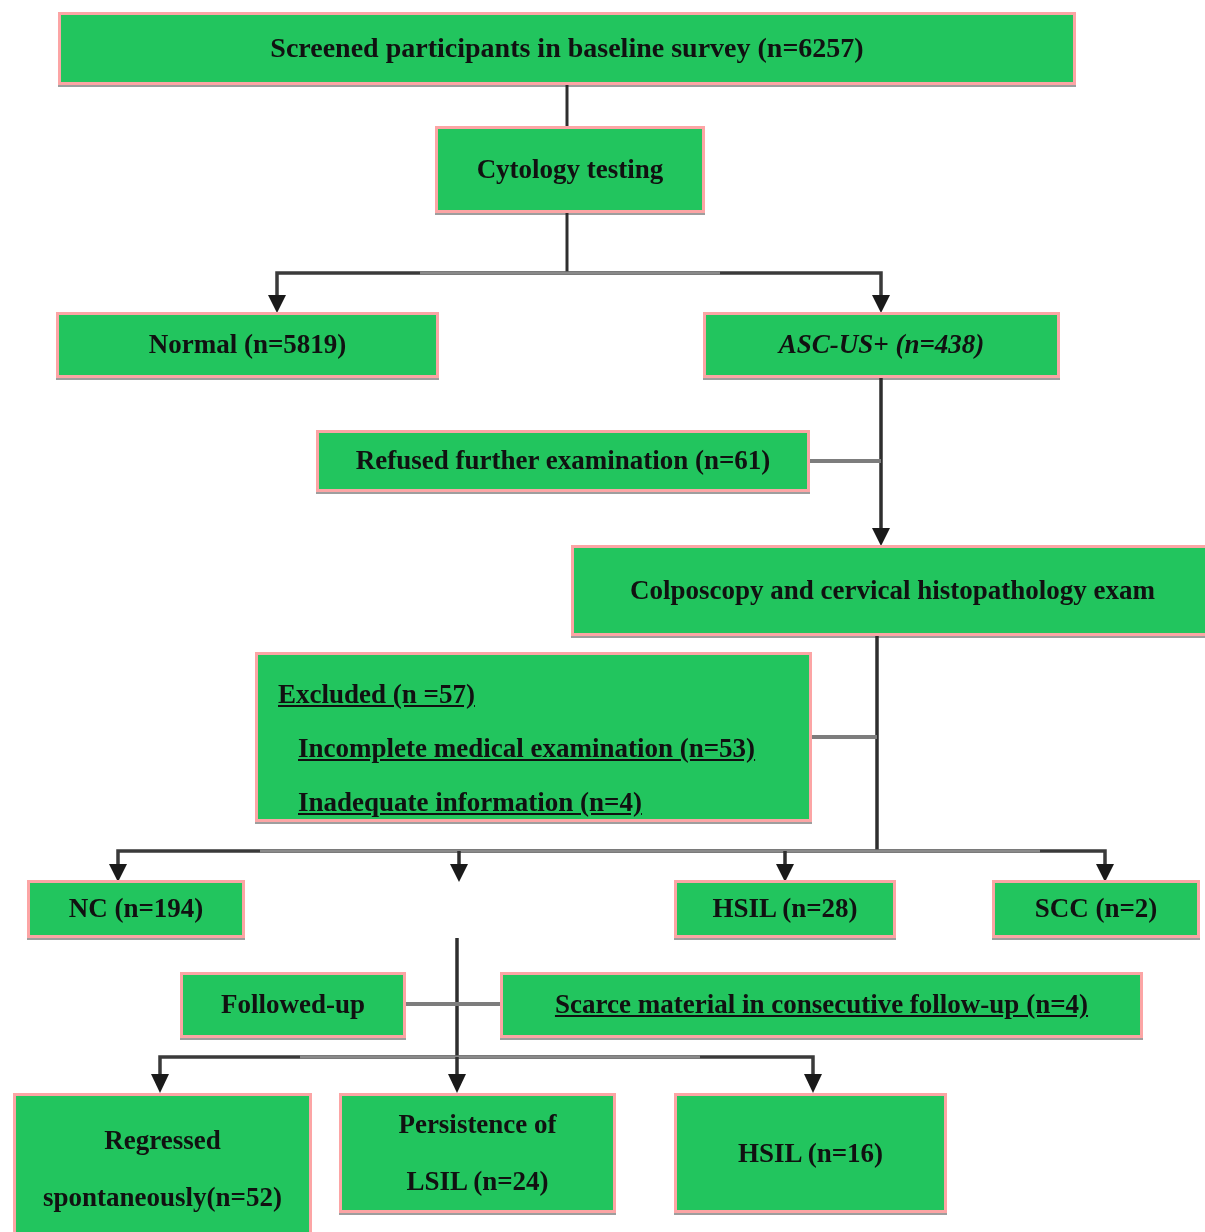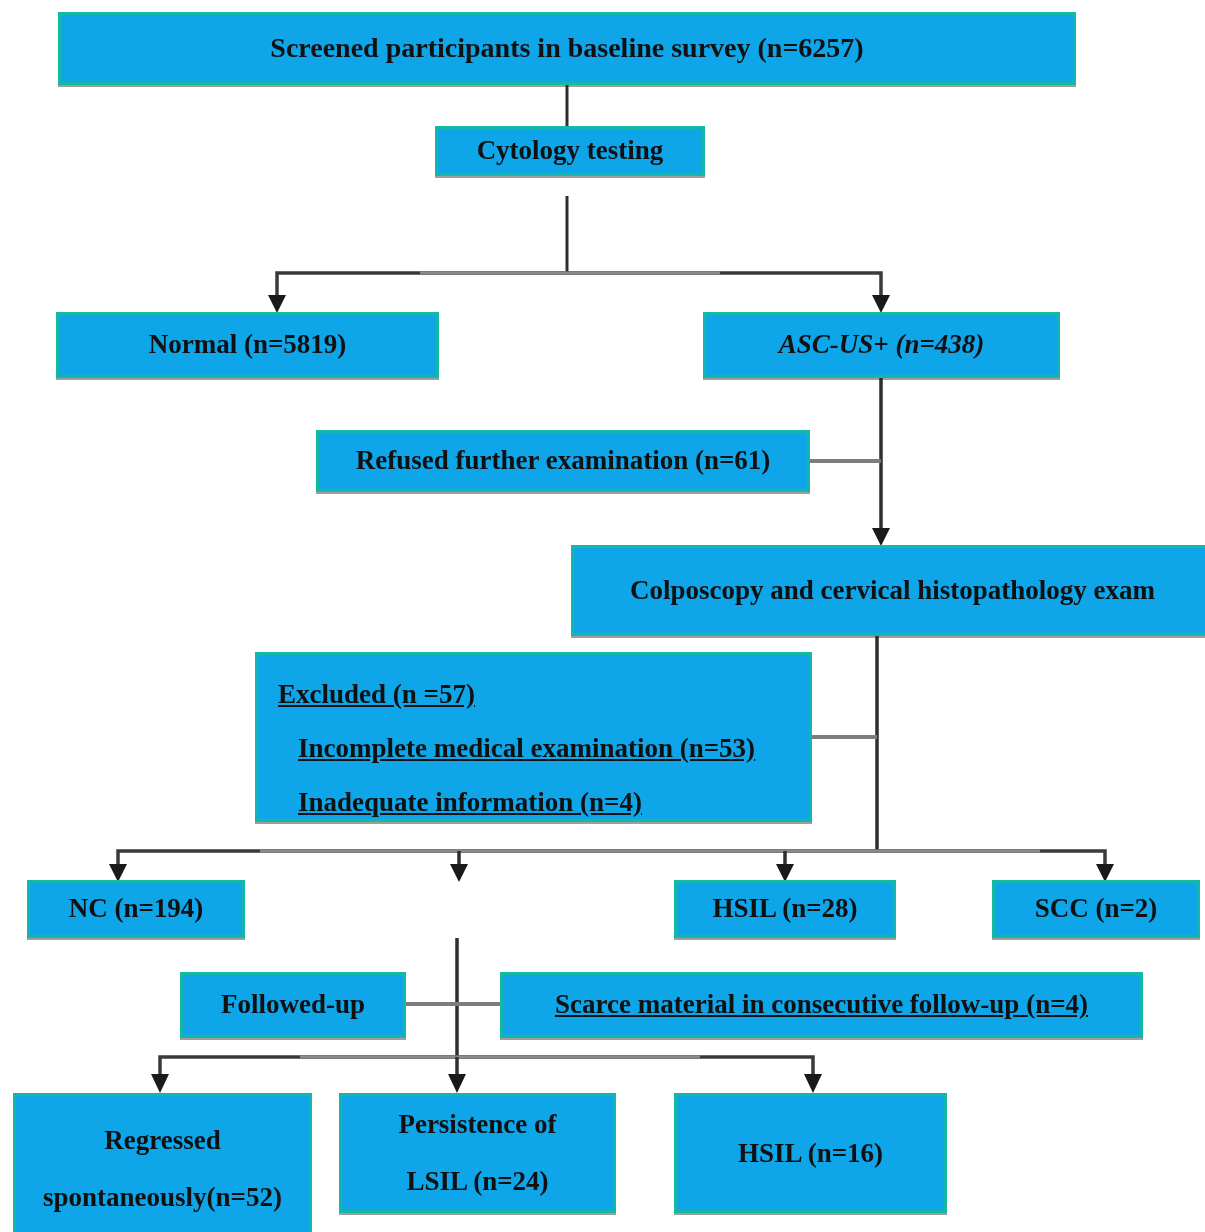--- a/index.html
+++ b/index.html
@@ -18,22 +18,22 @@
   .edges {
     position: absolute;
     left: 0;
     top: 0;
     width: 1205px;
     height: 1232px;
   }
   .node {
     position: absolute;
     box-sizing: border-box;
-    border: 3px solid #14b8a6;
-    background: #0ea5e9;
+    border: 3px solid #fca5a5;
+    background: #22c55e;
     color: #111111;
     font-weight: 700;
     font-size: 27px;
     display: flex;
     align-items: center;
     justify-content: center;
     text-align: center;
     line-height: 1.15;
     box-shadow: 0 2px 0 rgba(40,40,40,0.45);
   }
@@ -104,21 +104,21 @@
     <path d="M457 1057 V1078" stroke="#2e2e2e" stroke-width="3.5"></path>
     <path d="M151 1074 L169 1074 L160 1093 Z" fill="#1a1a1a"></path>
     <path d="M448 1074 L466 1074 L457 1093 Z" fill="#1a1a1a"></path>
     <path d="M804 1074 L822 1074 L813 1093 Z" fill="#1a1a1a"></path>
   </svg>
 
   <div class="node" style="left:58px; top:12px; width:1018px; height:73px; font-size:28px;">
     <span class="pad">Screened participants in baseline survey (n=6257)</span>
   </div>
 
-  <div class="node" style="left:435px; top:126px; width:270px; height:50px;">
+  <div class="node" style="left:435px; top:126px; width:270px; height:87px;">
     <span class="pad">Cytology testing</span>
   </div>
 
   <div class="node" style="left:56px; top:312px; width:383px; height:66px;">
     <span class="pad">Normal (n=5819)</span>
   </div>
 
   <div class="node" style="left:703px; top:312px; width:357px; height:66px;font-style:italic;">
     <span class="pad">ASC-US+ (n=438)</span>
   </div>

